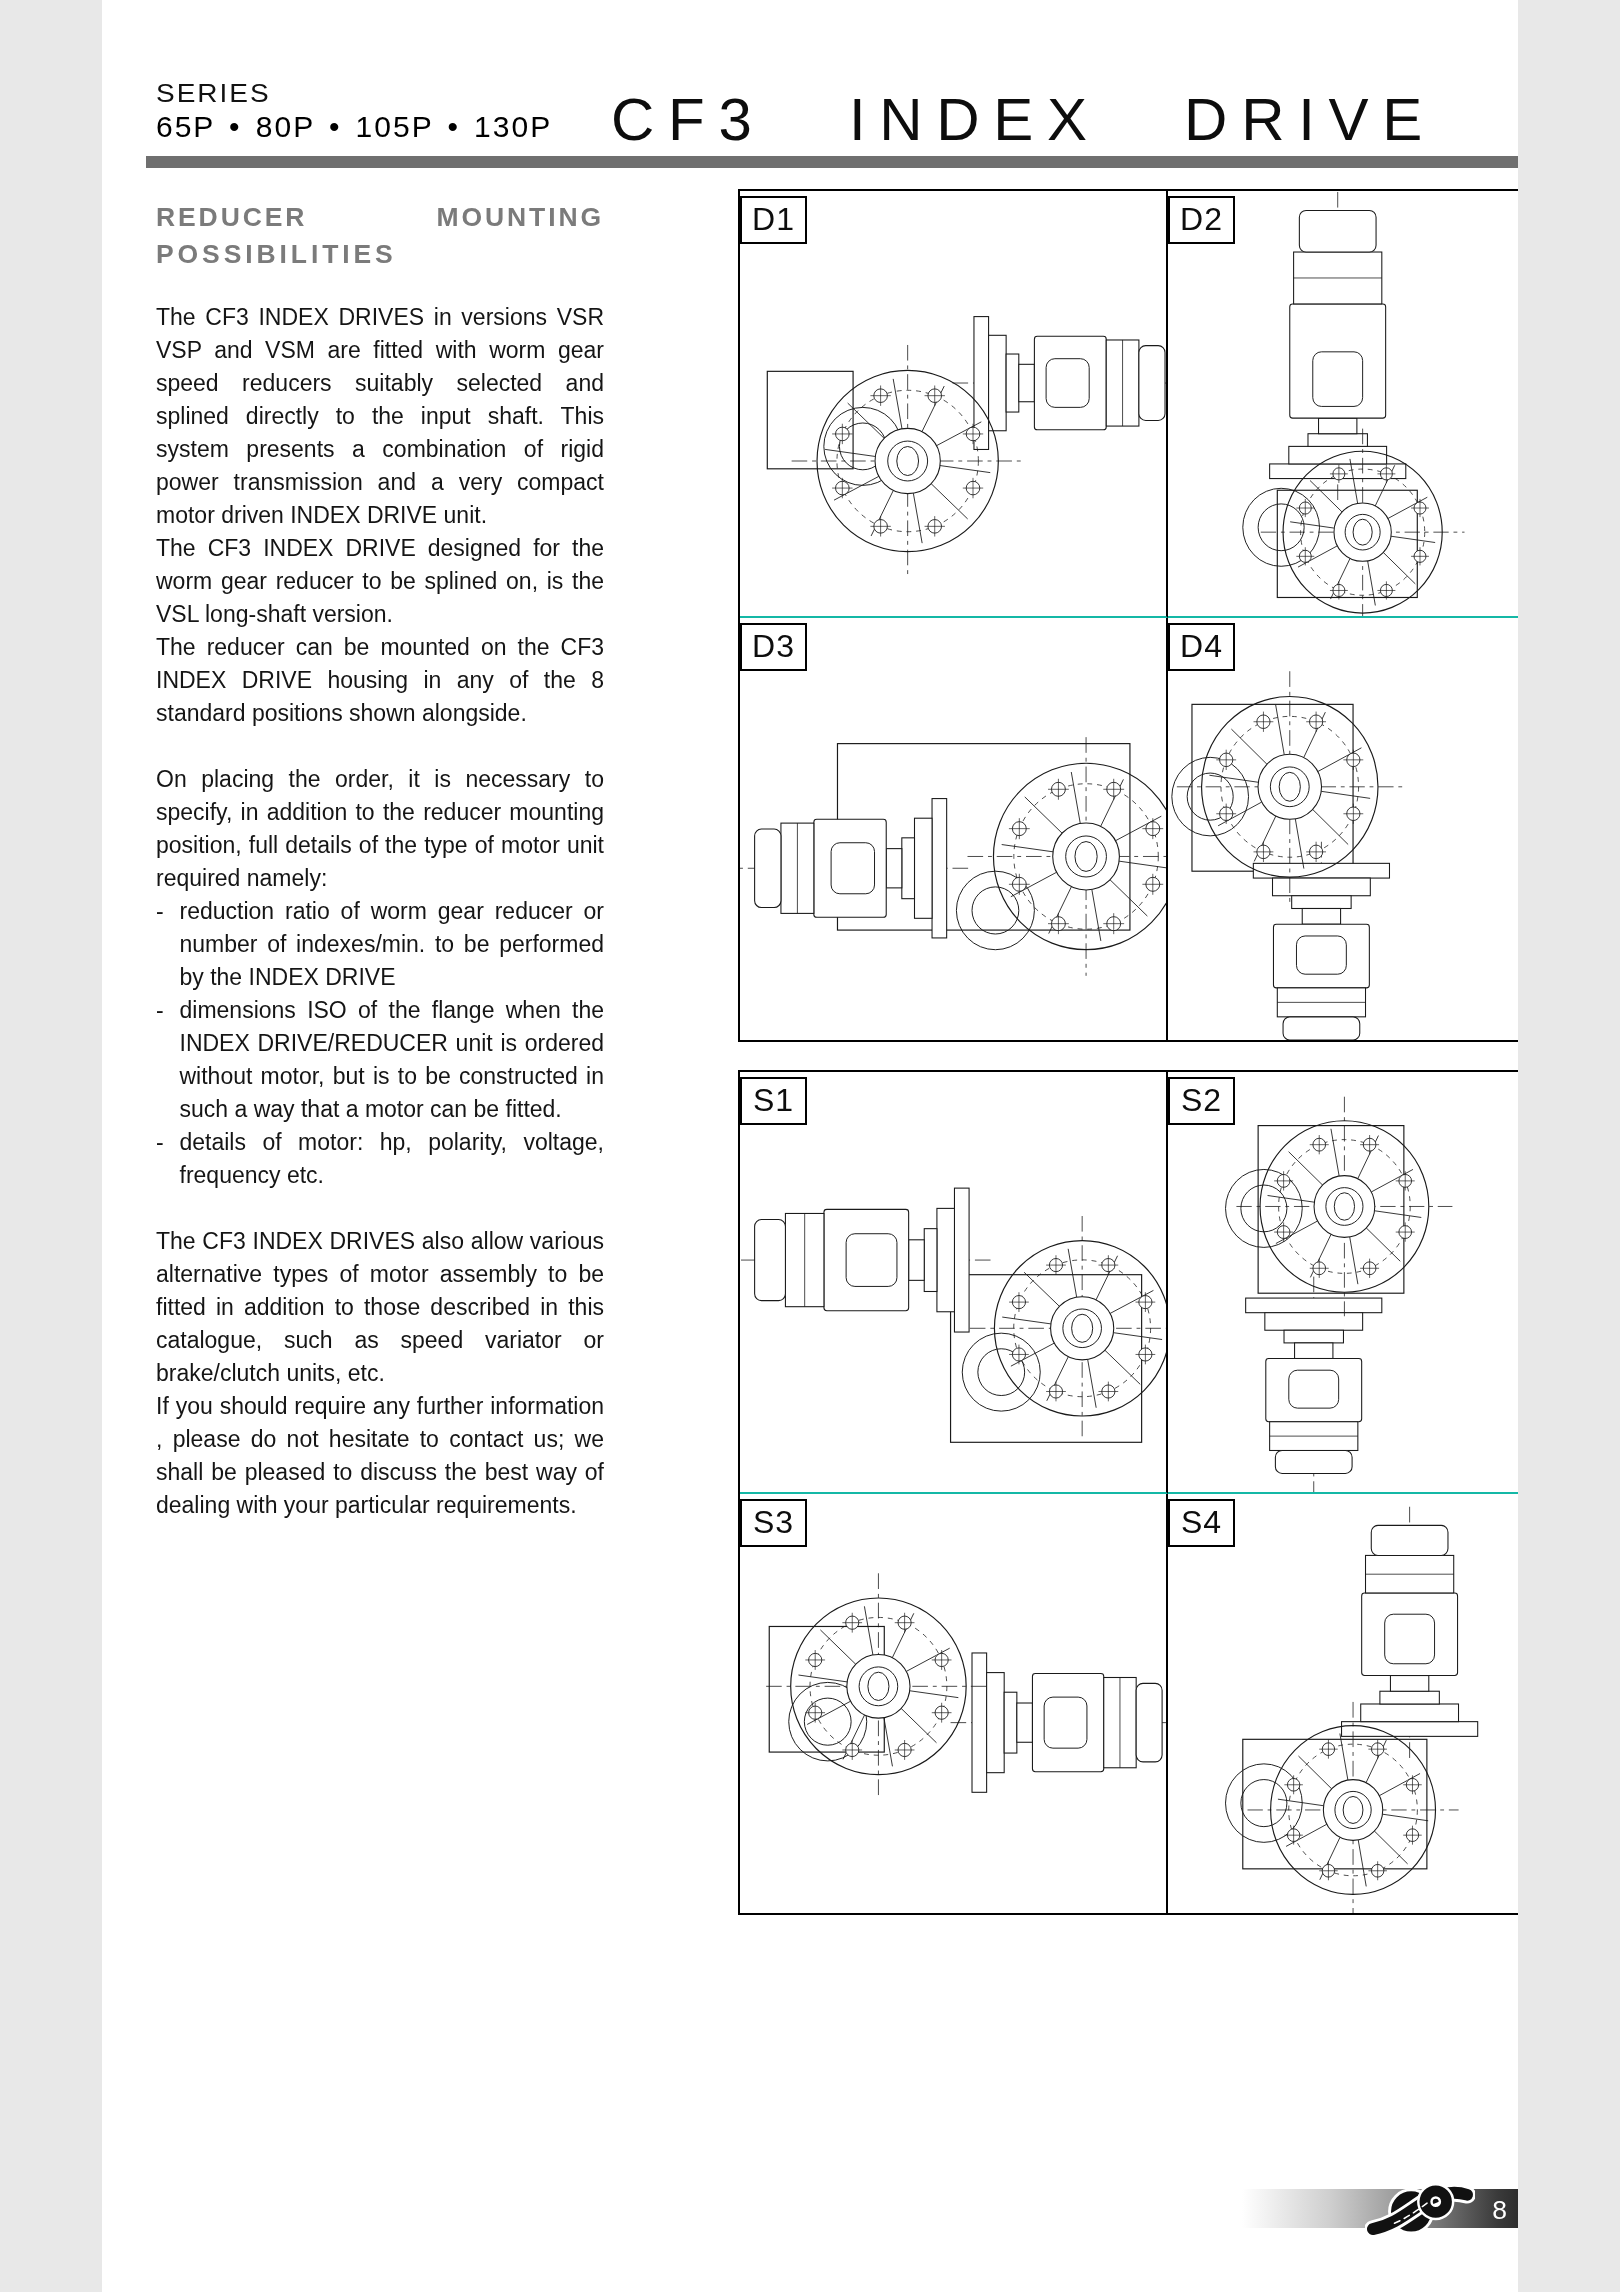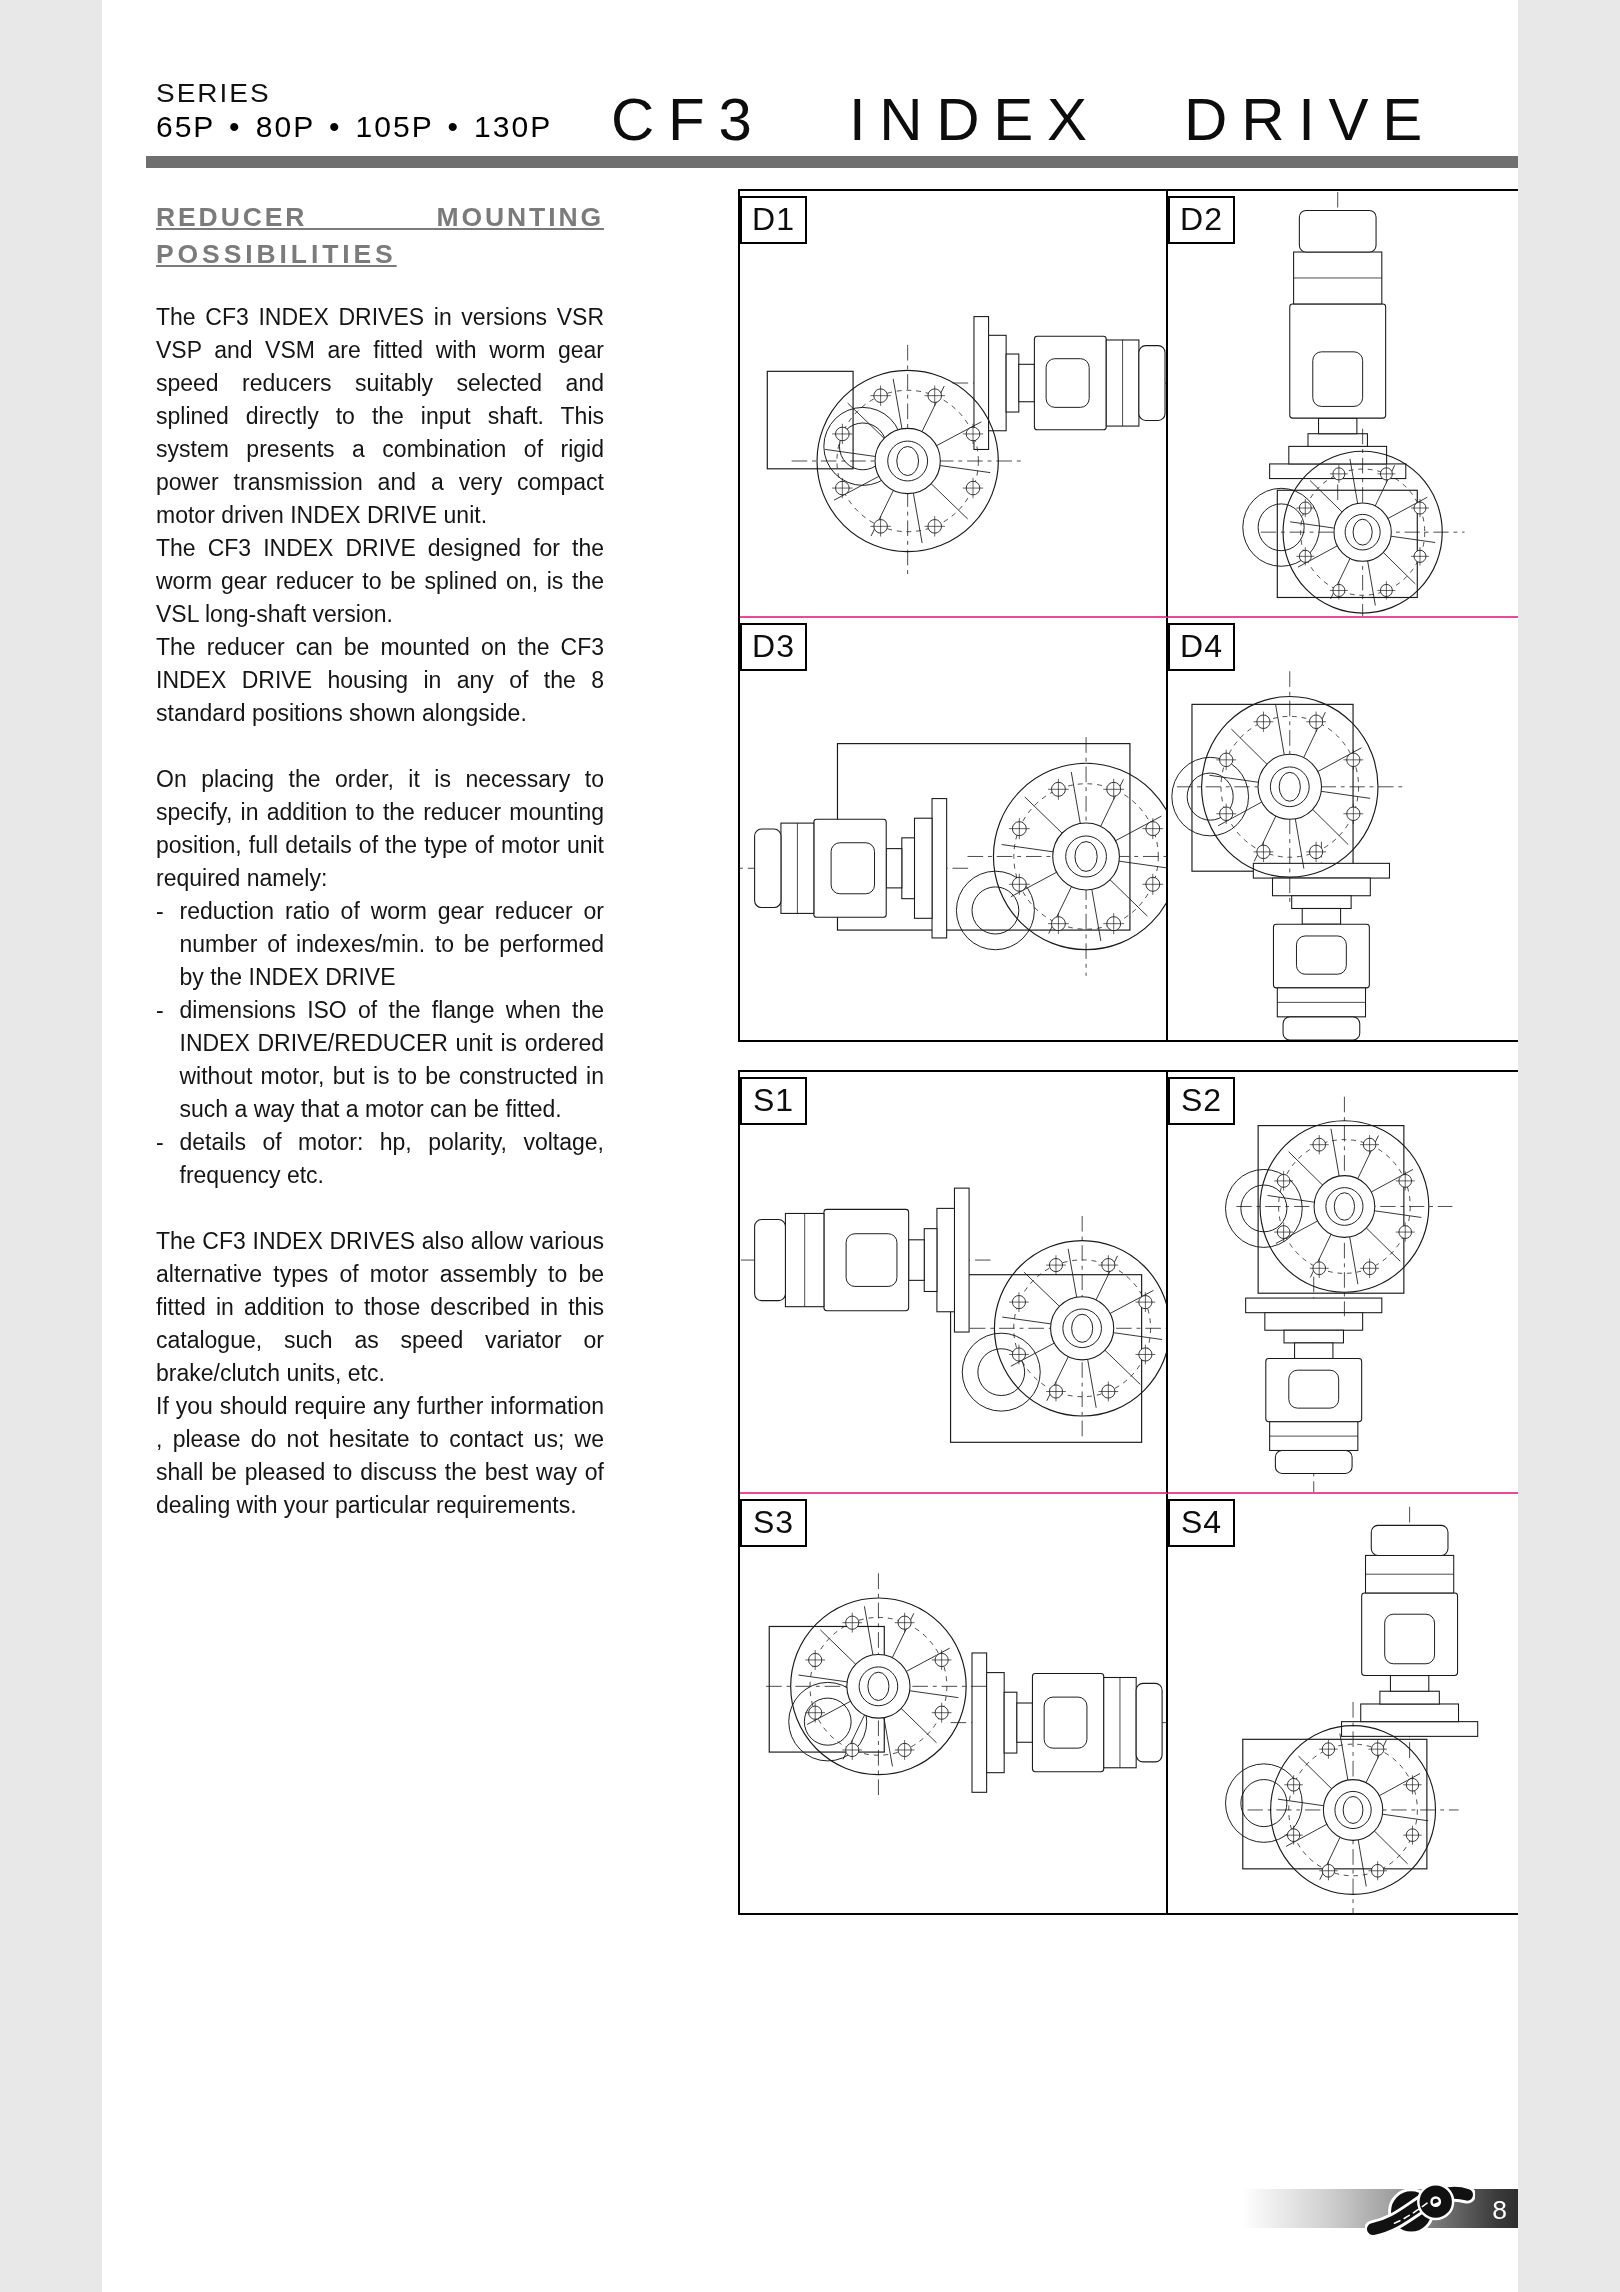--- a/index.html
+++ b/index.html
@@ -23,36 +23,35 @@
     transform-origin:right top;
   }
   .header-rule{
     position:absolute;left:44px;top:156px;width:1500px;height:11.8px;background:#6f6f6f;
   }
   
   .article{position:absolute;left:54px;top:199px;width:448px;}
   .article-heading{
     color:#7b7b7b;font-weight:bold;font-size:26.5px;line-height:37px;
     letter-spacing:2.9px;
-    text-decoration:underline;
   }
   .article-heading .jline{text-align:justify;text-align-last:justify;}
   .article-heading .lline{letter-spacing:3.9px;}
   .article-body{margin-top:28px;font-size:23px;line-height:33px;}
   .article-body p{margin:0;text-align:justify;}
   .article-body .gap{height:33px;}
   .bullet{position:relative;padding-left:23.5px;text-align:justify;}
   .bullet .marker{position:absolute;left:0;top:0;}
   
   .grid{
     position:absolute;border:2px solid #000;box-sizing:border-box;background:#fff;
     display:grid;
   }
   .grid .cell{position:relative;box-sizing:border-box;}
-  .grid .cell.cb{border-bottom:2px solid #ec4899;text-align:center;}
+  .grid .cell.cb{border-bottom:2px solid #14b8a6;text-align:center;}
   .grid .cell.cr{border-right:2px solid #000;}
   .cell-label{
     position:absolute;left:0;top:4.9px;width:63px;height:44px;border:2px solid #000;
     background:#fff;display:flex;align-items:center;justify-content:center;
     font-size:32px;color:#0d0d0d;letter-spacing:1px;z-index:2;
   }
   .cell svg{position:absolute;left:0;top:0;width:100%;height:100%;}
   
   .footer-bar{
     position:absolute;left:1140px;top:2189px;width:312px;height:39px;

